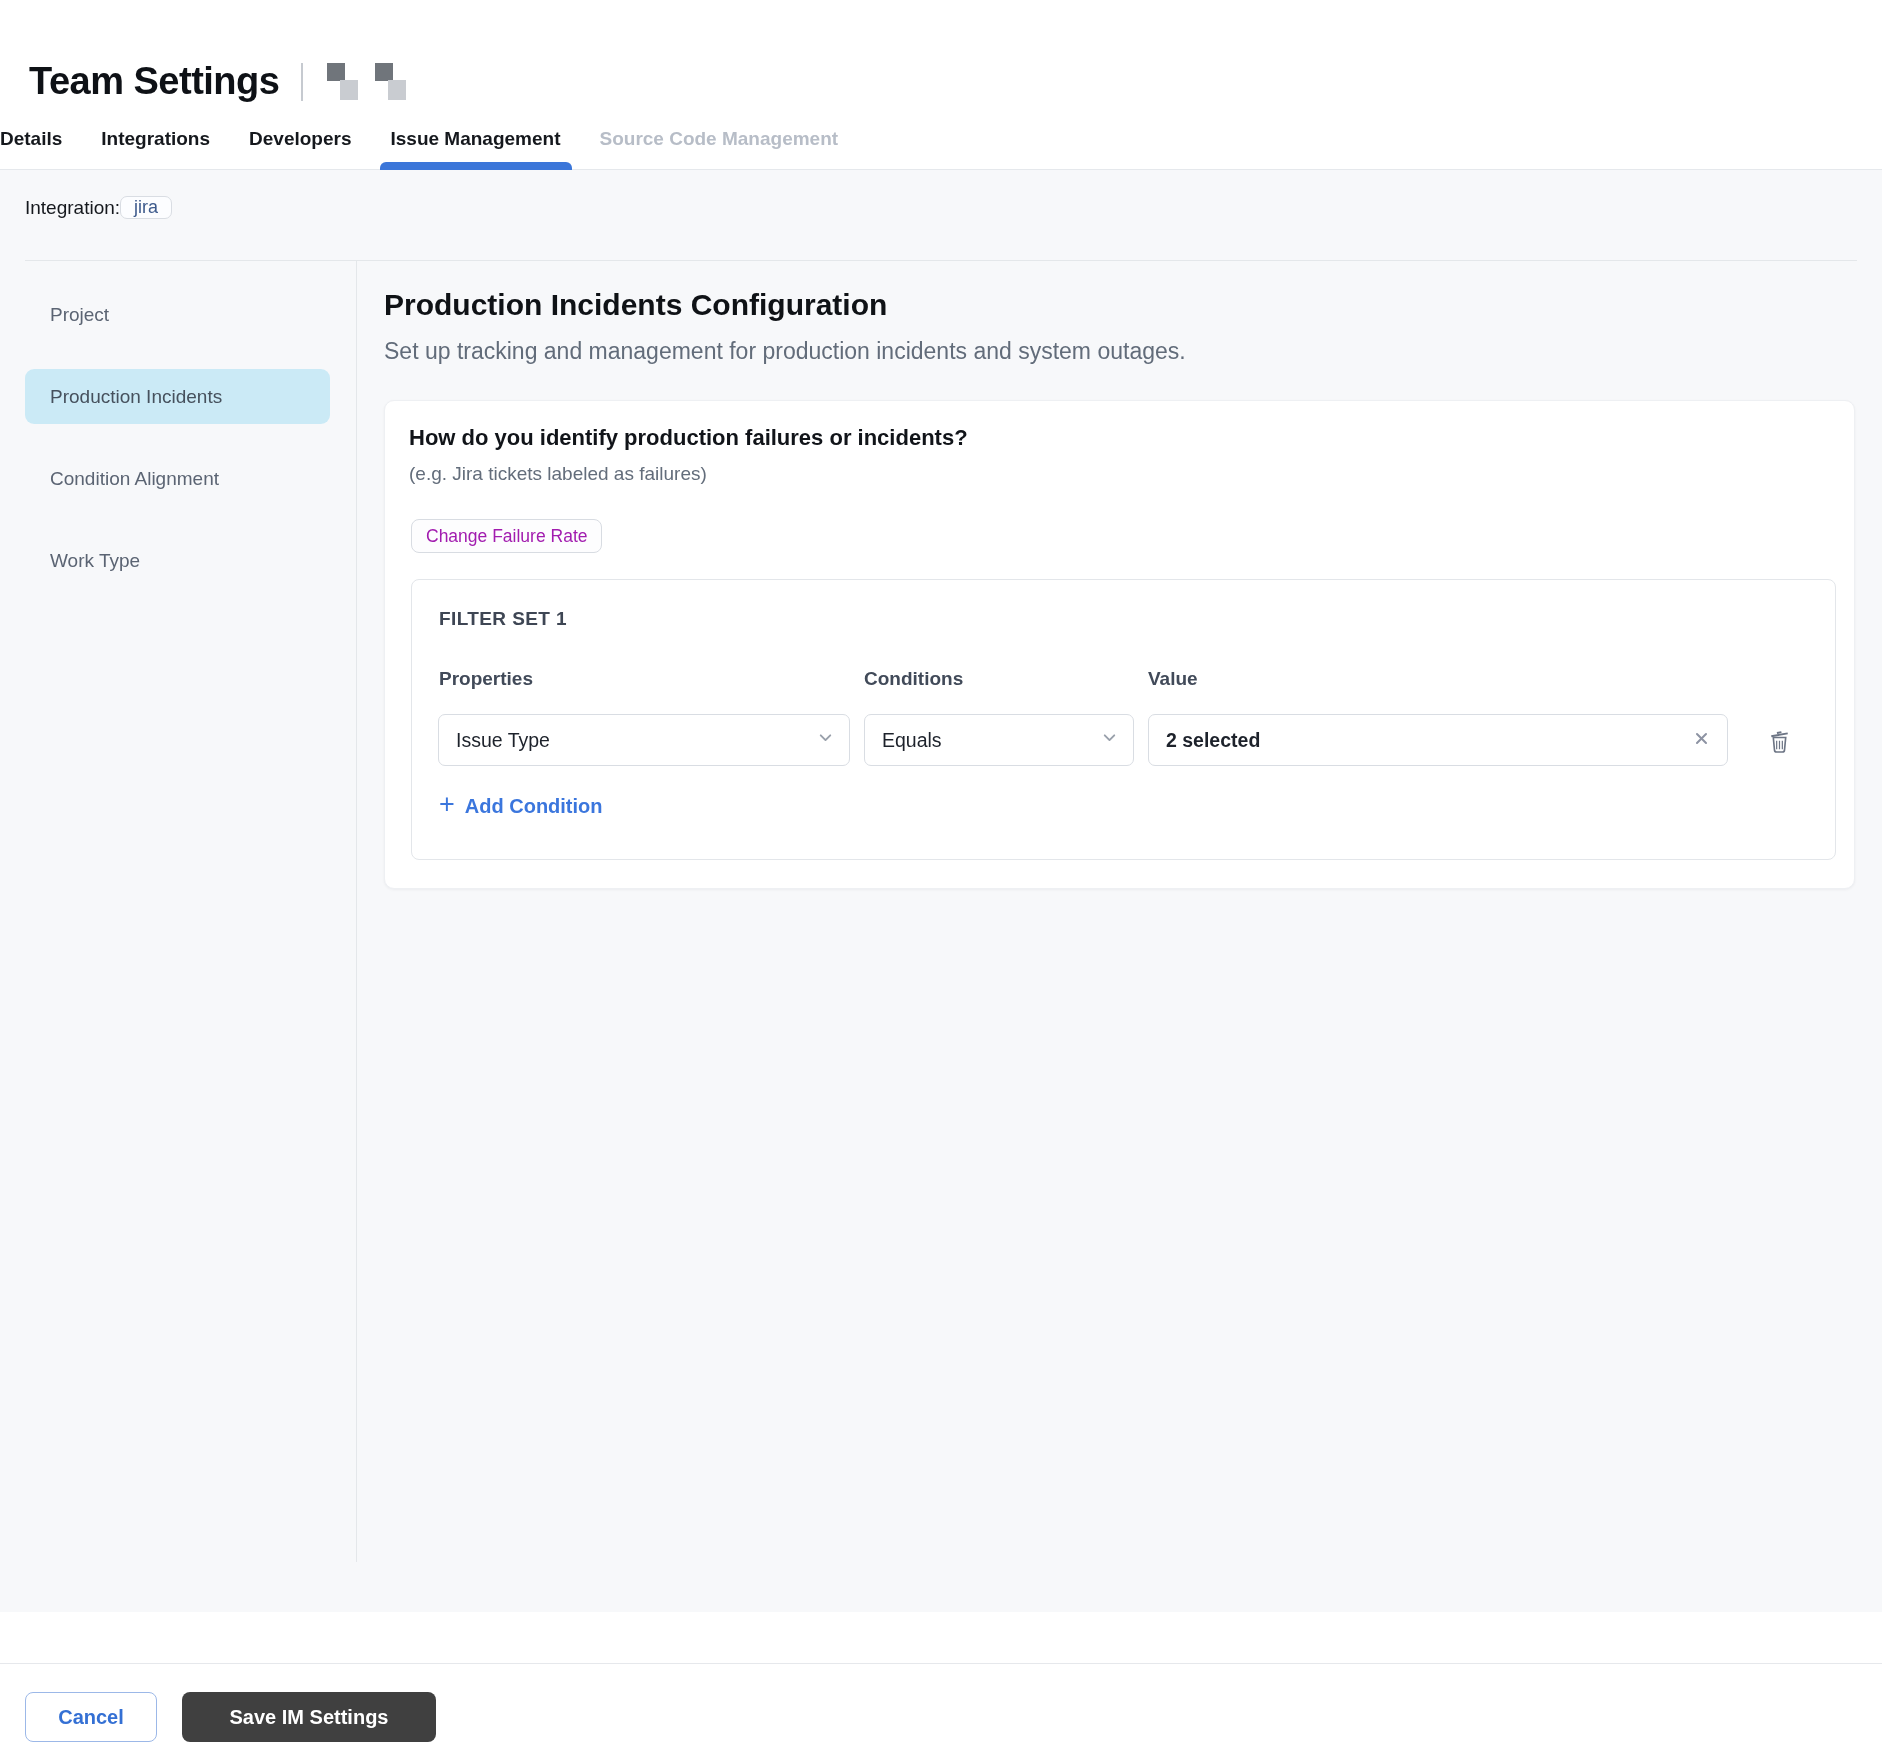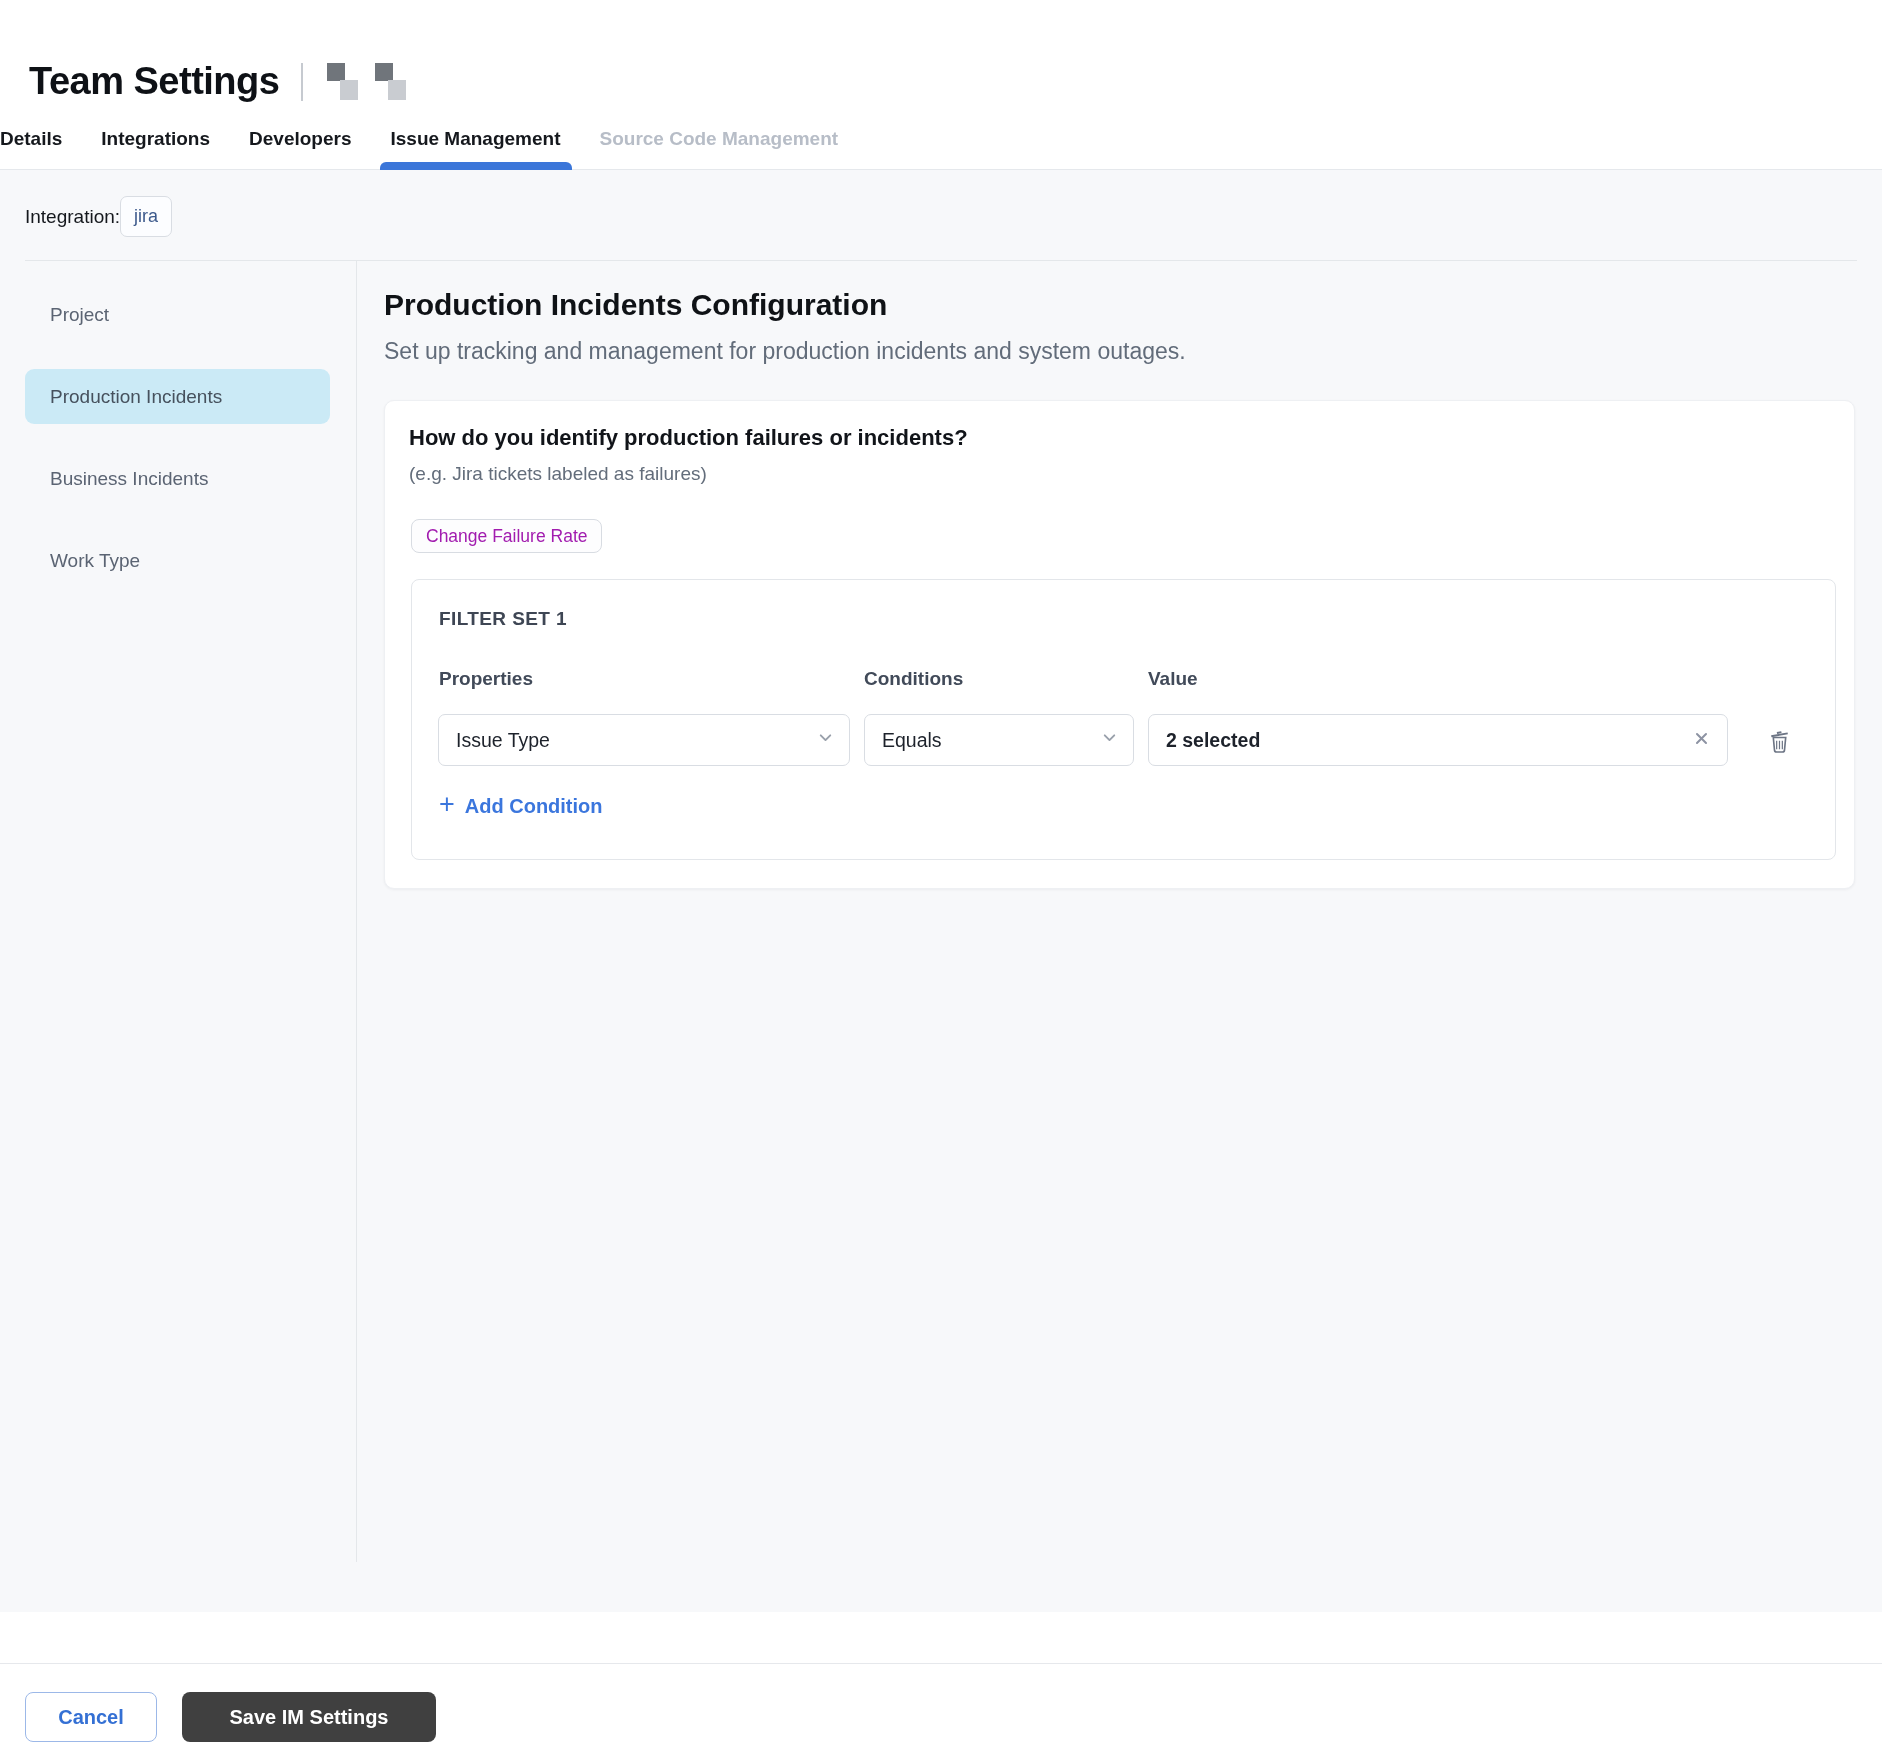--- a/index.html
+++ b/index.html
@@ -22,21 +22,21 @@
   .tab .underline { display: none; }
   .tab.active .underline { display: block; position: absolute; left: -11px; right: -11px; bottom: -1px;
             height: 8px; background: #3b76d9; border-radius: 6px 6px 0 0; }
   .tab.disabled { color: #b7bdc7; }
 
   
   .content { position: absolute; top: 170px; left: 0; width: 100%; height: 1442px; background: #f7f8fa; }
 
   .integration-row { position: absolute; top: 26px; left: 25px; display: flex; align-items: center; }
   .integration-label { font-size: 19px; color: #15181d; }
-  .badge { padding: 9px 13px; border: 1px solid #d9dde3; background: #fcfdff; border-radius: 7px;
+  .badge { padding: 0 13px; border: 1px solid #d9dde3; background: #fcfdff; border-radius: 7px;
            font-size: 18px; color: #3d5a8c; text-align: right; }
 
   .hrule { position: absolute; top: 90px; left: 25px; right: 25px; height: 1px; background: #e4e7ea; }
   .vrule { position: absolute; top: 90px; left: 356px; width: 1px; height: 1302px; background: #e4e7ea; }
 
   
   .sidebar { position: absolute; top: 90px; left: 25px; width: 305px; }
   .side-item { height: 55px; display: flex; align-items: center; padding-left: 25px; margin-top: 27px;
                border-radius: 9px; font-size: 19px; color: #5b6473; cursor: pointer; }
   .side-item.active { background: #cbeaf6; color: #46515d; }
@@ -131,21 +131,21 @@
     <div class="vrule"></div>
 
     <div class="sidebar">
       <div class="side-item">
         <span>Project</span>
       </div>
       <div class="side-item active">
         <span>Production Incidents</span>
       </div>
       <div class="side-item">
-        <span>Business Incidents</span>
+        <span>Condition Alignment</span>
       </div>
       <div class="side-item">
         <span>Work Type</span>
       </div>
     </div>
 
     <div class="main">
       <h1 class="main-title">Production Incidents Configuration</h1>
       <div class="main-sub">Set up tracking and management for production incidents and system outages.</div>
 

